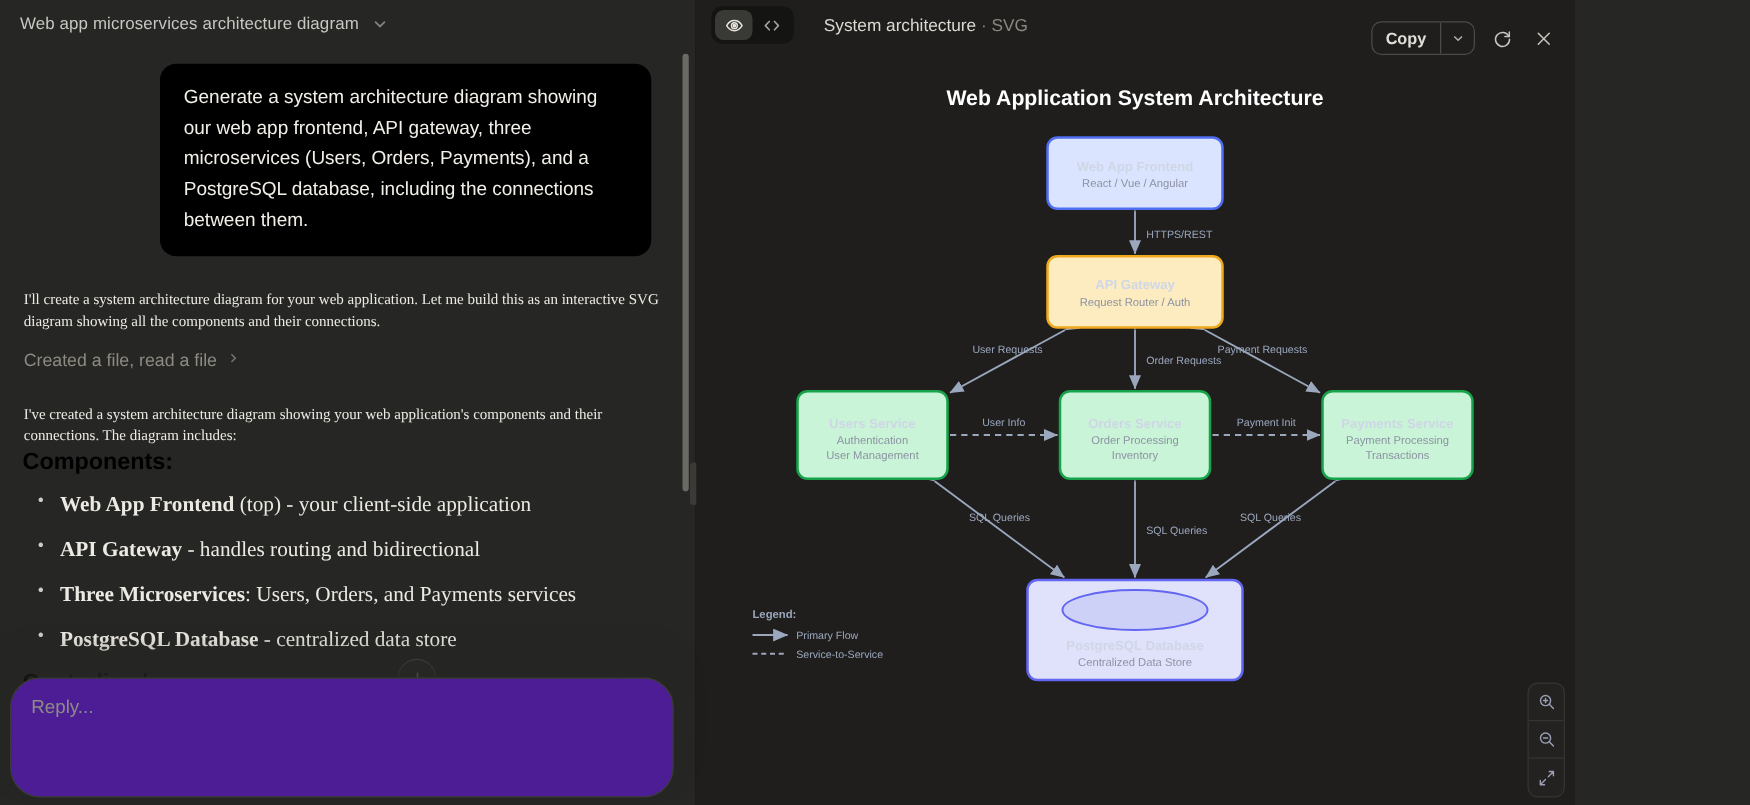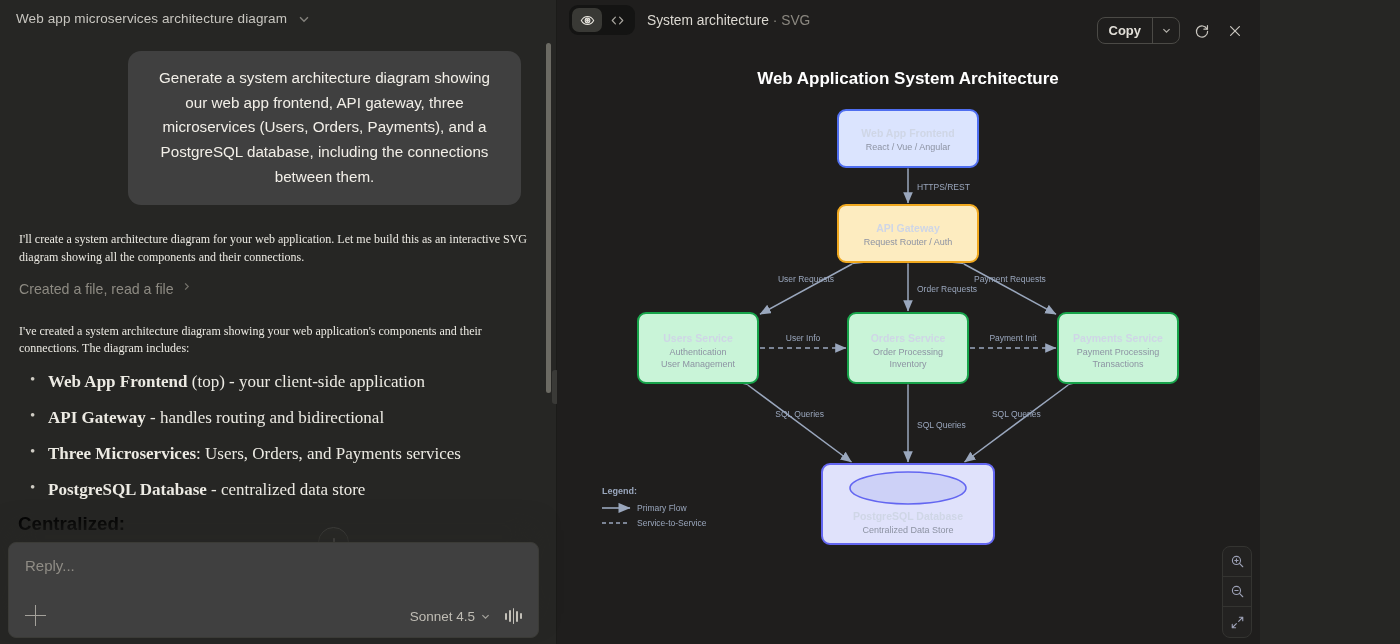--- a/index.html
+++ b/index.html
@@ -28,27 +28,26 @@
     font-size: 13.5px; color: #c8c6c0; letter-spacing: .1px;
   }
   .chev-down { width: 14px; height: 14px; display:block; opacity:.65; }
   .chat-scroll {
     flex: 1 1 auto; position: relative;
     padding: 0 18px 0 18px;
     overflow: hidden;
   }
   .user-bubble {
     margin: 14px 17px 0 110px;
-    background: #404040;
+    background: #000000;
     border-radius: 13px;
     padding: 15px 19px 16px 19px;
     color: #f2efe8;
     font-size: 15.2px; line-height: 1.62;
     font-family: "Liberation Sans", sans-serif;
-    text-align: center;
   }
   .assistant {
     margin: 26px 10px 0 1px;
     color: #eceae3;
     font-family: "Liberation Serif", serif;
     font-size: 12px; line-height: 1.48;
   }
   .assistant p { margin-bottom: 0; }
   .tool-row {
     margin: 14px 0 0 1px;
@@ -86,23 +85,23 @@
     display:flex; align-items:center; justify-content:center;
   }
   .scroll-down-btn svg { width: 14px; height: 14px; opacity:.8; }
 
   
   .composer-wrap {
     position: absolute; left: 8px; right: 17px; bottom: 6px;
     z-index: 8;
   }
   .composer {
-    background: #404040;
+    background: #4c1d95;
     border: 1px solid #3b3b37;
-    border-radius: 8px;
+    border-radius: 24px;
     height: 96px;
     display: flex; flex-direction: column; justify-content: space-between;
     padding: 14px 16px 10px 16px;
     box-shadow: 0 -18px 26px -6px rgba(38,38,36,.95);
   }
   .composer-placeholder { color: #8f8c85; font-size: 15px; }
   .composer-bottom { display:flex; align-items:center; justify-content: space-between; }
   .plus-btn { width: 22px; height: 22px; position: relative; opacity:.8; }
   .plus-btn::before, .plus-btn::after {
     content:""; position:absolute; background:#bdbab2;
@@ -128,21 +127,21 @@
   .view-toggle {
     display:flex; background:#141413; border-radius: 9px;
     padding: 3px; gap: 0;
   }
   .vt-btn {
     width: 30px; height: 24px; border-radius: 7px;
     display:flex; align-items:center; justify-content:center;
   }
   .vt-btn.active { background: #393935; }
   .vt-btn svg { width: 15px; height: 15px; }
-  .artifact-title { font-size: 13.8px; color: #dcd9d2; }
+  .artifact-title { font-size: 13.8px; color: #dcd9d2; margin-left: 12px; }
   .artifact-title .sub { color: #8b8880; }
   .header-right { margin-left:auto; display:flex; align-items:center; gap:11px;margin-top:21px; }
   .copy-group {
     display:flex; align-items:stretch;
     border: 1px solid #4b4a46; border-radius: 8px; overflow:hidden; height: 27px;
   }
   .copy-btn {
     padding: 0 11px; display:flex; align-items:center;
     font-size: 13px; color:#e2dfd8; font-weight: bold;
   }
@@ -199,20 +198,21 @@
         <span>Created a file, read a file</span>
         <svg class="chev-right" viewBox="0 0 16 16" fill="none" stroke="#8d8a82" stroke-width="1.8">
             <path d="M6 3.5 10.5 8 6 12.5"></path>
           </svg>
       </div>
 
       <div class="assistant">
         <p>I've created a system architecture diagram showing your web application's components and their connections. The diagram includes:</p>
       </div>
 
+      <h3>Components:</h3>
       <ul class="bullets" id="components-list">
           <li><b>Web App Frontend</b><span> (top) - your client-side application</span></li>
           <li><b>API Gateway</b><span> - handles routing and bidirectional</span></li>
           <li><b>Three Microservices</b><span>: Users, Orders, and Payments services</span></li>
           <li><b>PostgreSQL Database</b><span> - centralized data store</span></li>
         </ul>
 
       <h3>Centralized:</h3>
       <ul class="bullets" id="connections-list">
           <li><span>Solid lines show primary data flows with bidirectional arrows for request/response</span></li>
@@ -224,38 +224,20 @@
           </svg>
       </div>
     </div>
 
     <div class="scrollbar-track"></div>
     <div class="scroll-nub"></div>
 
     <div class="composer-wrap">
       <div class="composer">
         <div class="composer-placeholder">Reply...</div>
-        <div class="composer-bottom">
-          <div class="plus-btn"></div>
-          <div class="composer-right">
-            <div class="model-pill">
-              <span>Sonnet 4.5</span>
-              <svg viewBox="0 0 16 16" fill="none" stroke="#bfbcb4" stroke-width="1.7">
-                  <path d="M3.5 6 8 10.5 12.5 6"></path>
-                </svg>
-            </div>
-            <div class="waveform">
-              <i style="height:7px"></i>
-                <i style="height:12px"></i>
-                <i style="height:16px"></i>
-                <i style="height:11px"></i>
-                <i style="height:6px"></i>
-            </div>
-          </div>
-        </div>
       </div>
     </div>
   </div>
 
   <div class="artifact-pane">
 
     <div class="artifact-header">
       <div class="view-toggle">
         <div class="vt-btn active">
           <svg viewBox="0 0 20 20" fill="none" stroke="#e8e5de" stroke-width="1.5">

